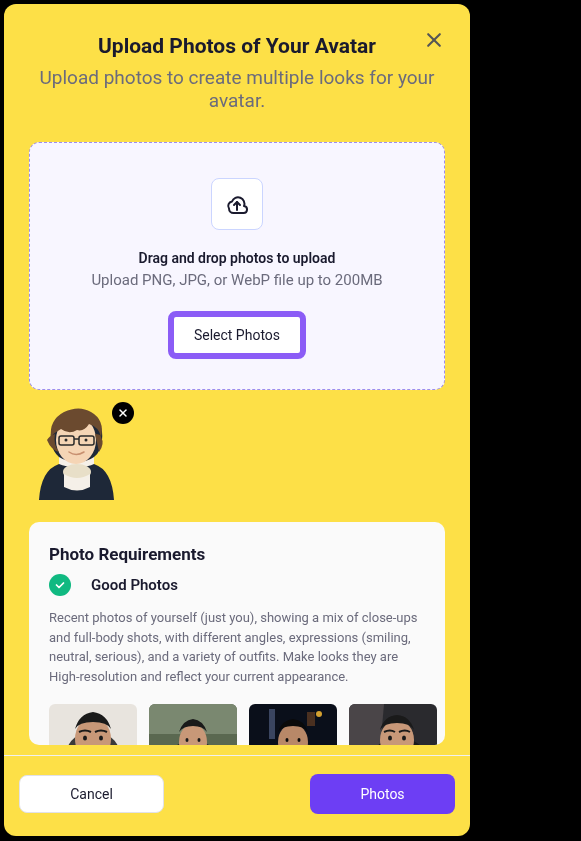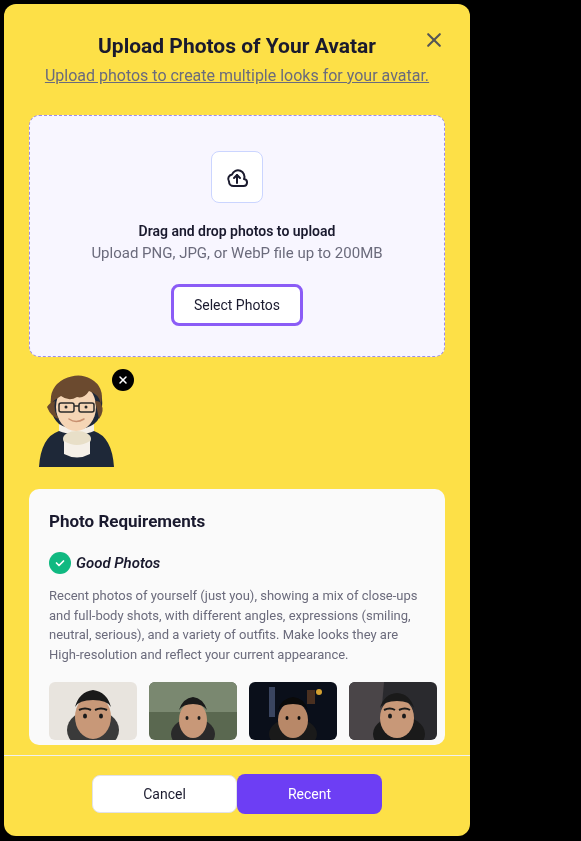--- a/index.html
+++ b/index.html
@@ -44,23 +44,22 @@
       width: 20px;
       height: 20px;
     }
     .title {
       font-size: 21px;
       font-weight: 700;
       color: #1a1a2e;
       margin-bottom: 8px;
     }
     .subtitle {
-      font-size: 16px;
+      font-size: 19px;
       color: #6b6b7c;
-      text-decoration: underline;
     }
     .upload-zone {
       margin: 15px 25px 0;
       border: 1.5px dashed #9d8dee;
       border-radius: 10px;
       background: #f8f6ff;
       padding: 35px 20px 30px;
       text-align: center;
     }
     .upload-icon-box {
@@ -84,21 +83,21 @@
       color: #1a1a2e;
       margin-bottom: 5px;
     }
     .drop-subtitle {
       font-size: 15px;
       color: #6b6b7c;
       margin-bottom: 22px;
     }
     .select-btn {
       background: #fff;
-      border: 3px solid #8b5cf6;
+      border: 6px solid #8b5cf6;
       border-radius: 8px;
       padding: 10px 20px;
       font-size: 14px;
       color: #1a1a2e;
       cursor: pointer;
       font-family: inherit;
     }
     .thumbnail-area {
       padding: 12px 25px 10px;
       display: flex;
@@ -134,28 +133,27 @@
       background: #fafafa;
       border-radius: 10px;
       padding: 22px 20px;
       flex: 1;
       overflow: hidden;
     }
     .req-title {
       font-size: 17px;
       font-weight: 700;
       color: #1a1a2e;
-      margin-bottom: 21px;
+      margin-bottom: 10px;
     }
     .good-header {
       display: flex;
       align-items: center;
-      gap: 5px;
+      gap: 20px;
       margin-bottom: 12px;
-      font-style: italic;
     }
     .check-badge {
       width: 22px;
       height: 22px;
       background: #10b981;
       border-radius: 50%;
       display: flex;
       align-items: center;
       justify-content: center;
     }
@@ -180,23 +178,23 @@
     }
     .sample {
       width: 88px;
       height: 58px;
       border-radius: 6px;
       overflow: hidden;
       flex-shrink: 0;
     }
     .footer {
       border-top: 1px solid #f0f0f0;
-      padding: 18px 24px 22px;
-      display: flex;
-      justify-content: center;
+      padding: 18px 15px 22px;
+      display: flex;
+      justify-content: space-between;
       align-items: center;
     }
     .cancel-btn {
       background: #fff;
       border: 1px solid #e1e1e8;
       border-radius: 8px;
       padding: 10px 30px;
       font-size: 14px;
       color: #1a1a2e;
       cursor: pointer;
@@ -343,16 +341,16 @@
           <path d="M36 22 Q40 15 44 15 Q48 15 52 22 Q48 18 44 18 Q40 18 36 22" fill="#1a1a1a"></path>
           <rect x="28" y="32" width="3" height="16" fill="#3a3a3a"></rect>
           <ellipse cx="29" cy="30" rx="5" ry="7" fill="none" stroke="#3a3a3a" stroke-width="1.5"></ellipse>
         </svg>
       </div>
     </div>
   </div>
 
   <div class="footer">
     <button class="cancel-btn">Cancel</button>
-    <button class="upload-btn">Recent</button>
+    <button class="upload-btn">Photos</button>
   </div>
 
 </div>
 
 </body></html>

